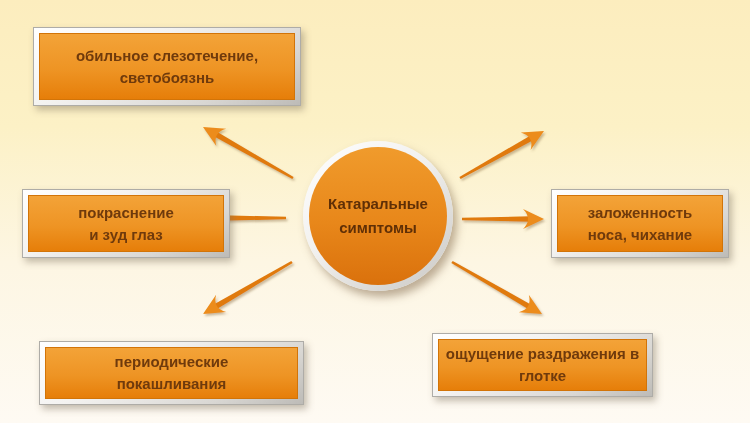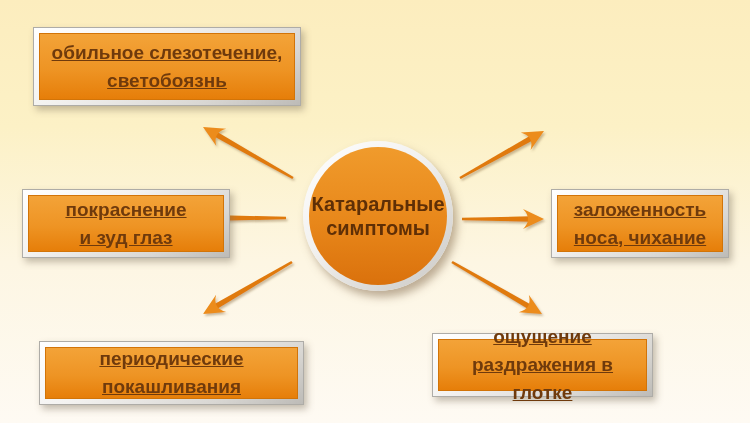--- a/index.html
+++ b/index.html
@@ -24,44 +24,43 @@
     width:100%;height:100%;
     background:linear-gradient(180deg,#F3A338 0%,#EE9424 55%,#E67E09 100%);
     border:1px solid #D27408;
     box-sizing:border-box;
     display:flex;align-items:center;justify-content:center;
     text-align:center;
   }
   .node-label{
     white-space:pre-line;
     font-weight:bold;
-    font-size:19px;
-    line-height:28px;
+    font-size:15px;
+    line-height:22px;
     color:#6F3A0C;
-    text-decoration:underline;
   }
   
   .center-node{
     position:absolute;left:303px;top:141px;width:150px;height:150px;
     border-radius:50%;
     background:linear-gradient(140deg,#FFFFFF 0%,#F1F0EE 45%,#C9C7C3 100%);
     box-shadow:4px 6px 9px rgba(125,100,70,0.5);
     display:flex;align-items:center;justify-content:center;
     box-sizing:border-box;
   }
   .center-inner{
     width:138px;height:138px;border-radius:50%;
     background:linear-gradient(180deg,#F09B2C 0%,#E8871A 55%,#DA710C 100%);
     display:flex;align-items:center;justify-content:center;
     text-align:center;
   }
   .center-label{
     white-space:pre-line;
     font-weight:bold;
-    font-size:20px;
+    font-size:15px;
     line-height:24px;
     color:#5F2F06;
   }
   svg.arrows{position:absolute;left:0;top:0;width:750px;height:423px;pointer-events:none;}
 </style>
 </head>
 <body>
 
 <div class="stage">
 

